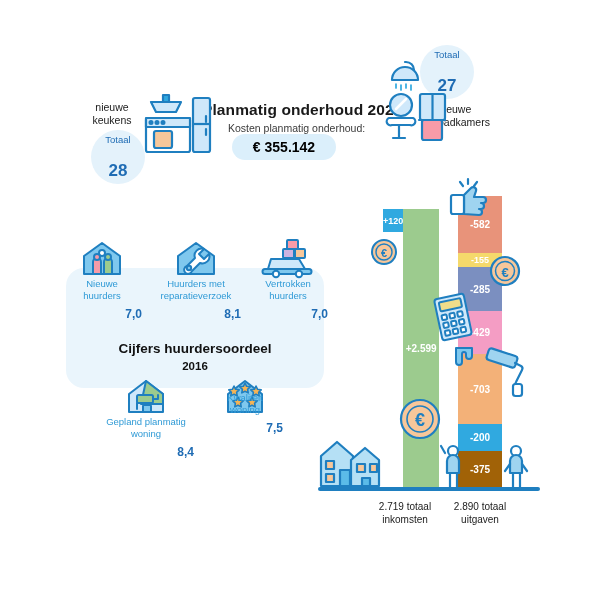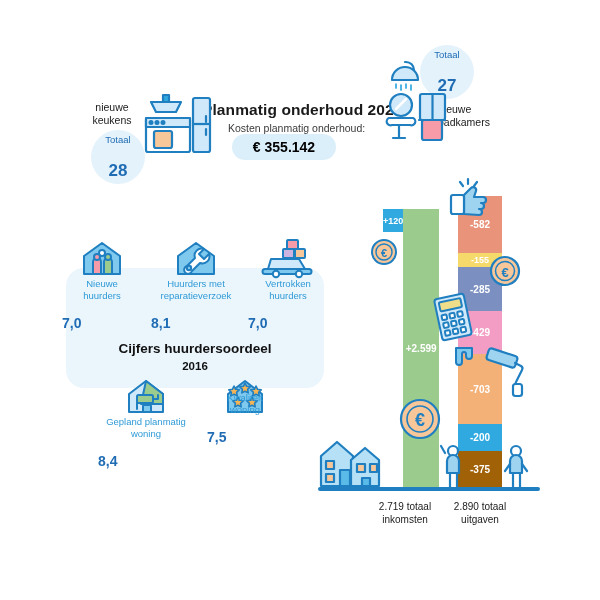--- a/index.html
+++ b/index.html
@@ -39,22 +39,22 @@
 
   
   #ratepanel{
     background:#eaf5fc;border-radius:18px;
   }
   .rate-lbl{
     font-size:9.5px;color:#2f9ad6;text-align:center;line-height:1.3;
     white-space:nowrap;
   }
   .rate-num{
-    font-size:14px;font-weight:bold;color:#1f6cb4;text-align:left;
-    margin-top:12px;
+    font-size:12px;font-weight:bold;color:#1f6cb4;text-align:right;
+    margin-top:4px;
   }
   .panel-ttl{
     font-size:13.5px;font-weight:bold;color:#111;text-align:center;
     white-space:nowrap;
   }
   .panel-yr{font-size:11.5px;font-weight:bold;color:#111;text-align:center;}
 
   
   .seg{
     display:flex;align-items:center;justify-content:center;

